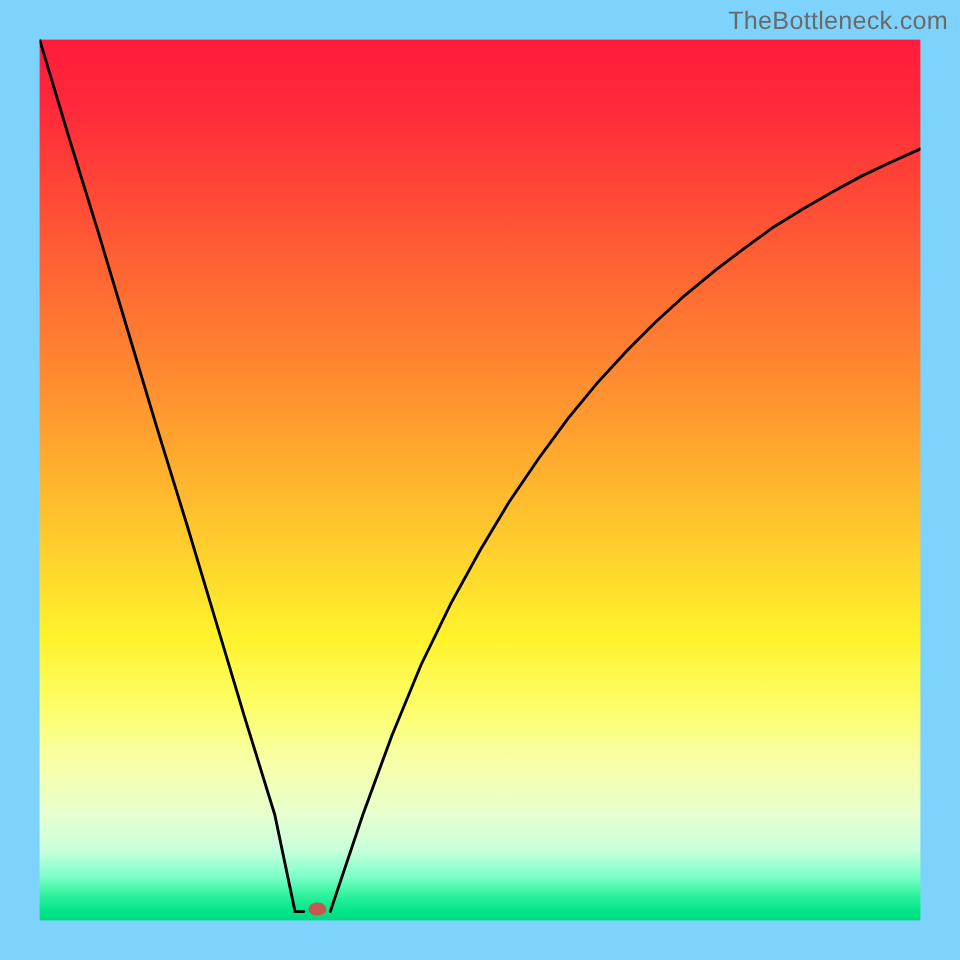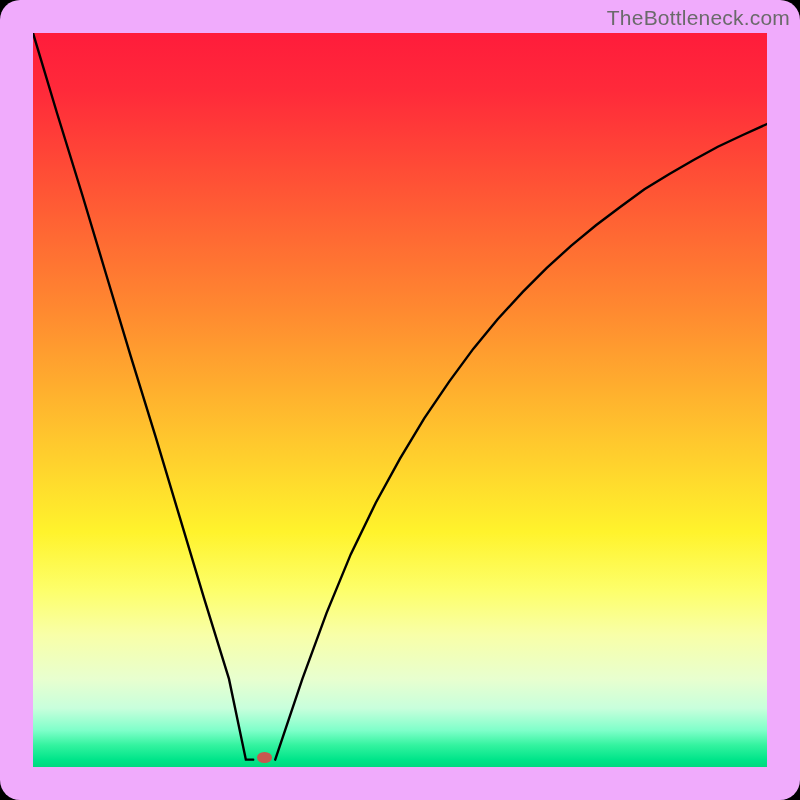--- a/index.html
+++ b/index.html
@@ -8,22 +8,21 @@
     width: 800px;
     height: 800px;
     background: #000;
     overflow: hidden;
     font-family: Arial, Helvetica, sans-serif;
   }
   .frame {
     position: relative;
     width: 800px;
     height: 800px;
-    background: #f0abfc;
-    border-radius: 20px;
+    background: #7dd3fc;
   }
   .plot {
     position: absolute;
     left: 33px;
     top: 33px;
     width: 734px;
     height: 734px;
     background: linear-gradient(
       to bottom,
       #ff1c3b 0%,

